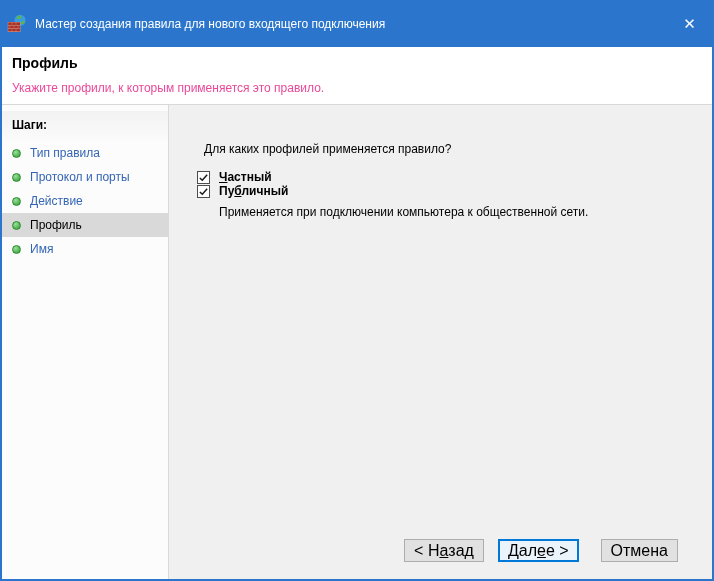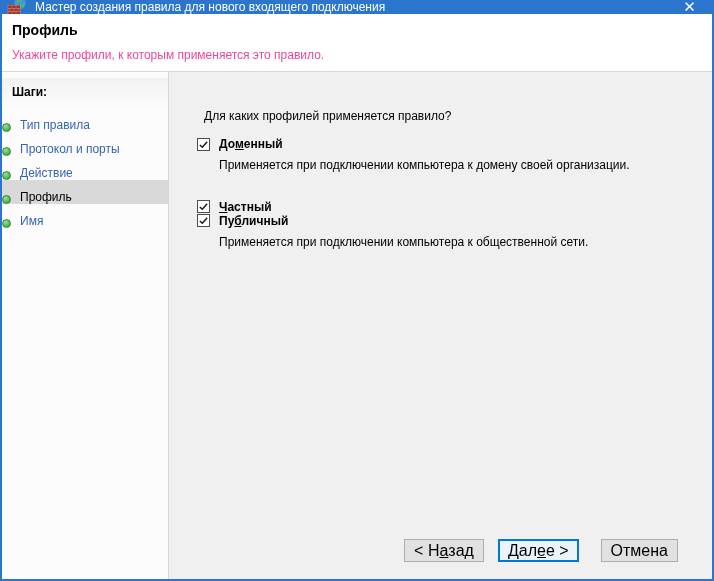--- a/index.html
+++ b/index.html
@@ -6,32 +6,32 @@
   *{box-sizing:border-box;}
   .window{
     width:714px;height:581px;
     border-left:2px solid var(--frame,#2b76cc);
     border-right:2px solid var(--frame,#2b76cc);
     border-bottom:2px solid var(--frame,#2b76cc);
     background:#f0f0f0;
     font-family:"Liberation Sans",sans-serif;
     display:flex;flex-direction:column;overflow:hidden;
   }
-  .titlebar{height:14px;flex:0 0 auto;background:var(--frame,#2b76cc);display:flex;align-items:center;color:#fff;}
+  .titlebar{height:47px;flex:0 0 auto;background:var(--frame,#2b76cc);display:flex;align-items:center;color:#fff;}
   .app-icon{width:20px;height:20px;margin:0 8px 0 5px;flex:0 0 auto;}
   .titlebar-text{font-size:12px;flex:1;white-space:nowrap;overflow:hidden;}
   .close-btn{width:45px;height:30px;display:flex;align-items:center;justify-content:center;
     font-size:15px;color:#fff;cursor:default;}
   .header{background:#fff;border-bottom:1px solid #d9d9d9;height:58px;flex:0 0 auto;padding:8px 12px 0 10px;}
   .header-title{font-size:14px;font-weight:bold;margin:0;color:#000;}
   .header-subtitle{font-size:12px;margin-top:10px;color:#ec4899;}
   .body{flex:1;display:flex;min-height:0;border-radius:28px;}
   .sidebar{width:167px;flex:0 0 auto;background:#fcfcfc;border-right:1px solid #d9d9d9;padding-top:6px;}
   .steps-heading{font-size:12px;font-weight:bold;color:#000;padding:7px 10px 9px;background:linear-gradient(#f2f2f2,#fbfbfb);}
-  .step{height:24px;display:flex;align-items:flex-end;padding-left:0;font-size:12px;
+  .step{height:24px;display:flex;align-items:center;padding-left:10px;font-size:12px;
     color:var(--link,#3465b4);cursor:pointer;}
   .step.selected{background:var(--stepsel,#d9d9d9);color:#000;}
   .bullet{width:9px;height:9px;border-radius:50%;flex:0 0 auto;margin-right:9px;
     background:radial-gradient(circle at 35% 30%,#9be09b,var(--bullet,#2c9b2c));
     border:1px solid #2a8a2a;}
   .main{flex:1;position:relative;font-size:12px;color:#000;}
   .question{margin:37px 0 14px 35px;}
   .profiles{margin-left:28px;}
   .profile-label-row{display:flex;align-items:center;}
   .checkbox{width:13px;height:13px;background:#fff;border:1px solid #4d4d4d;flex:0 0 auto;
@@ -108,31 +108,20 @@
         <span class="bullet"></span>
         <span>Имя</span>
       </div>
     </div>
 
     <div class="main">
       <div class="question">Для каких профилей применяется правило?</div>
 
       <div class="profiles">
 
-        <div>
-          <div class="profile-label-row">
-            <span class="checkbox">
-              <svg width="11" height="11" viewBox="0 0 12 12">
-                <polyline points="2,6.5 4.7,9 10,3" fill="none" stroke="#1a1a1a" stroke-width="1.6"></polyline>
-              </svg>
-            </span>
-            <span class="profile-name">До<u>м</u>енный</span>
-          </div>
-          <div class="profile-desc">Применяется при подключении компьютера к домену своей организации.</div>
-        </div>
 
         <div>
           <div class="profile-label-row">
             <span class="checkbox">
               <svg width="11" height="11" viewBox="0 0 12 12">
                 <polyline points="2,6.5 4.7,9 10,3" fill="none" stroke="#1a1a1a" stroke-width="1.6"></polyline>
               </svg>
             </span>
             <span class="profile-name"><u>Ч</u>астный</span>
           </div>

